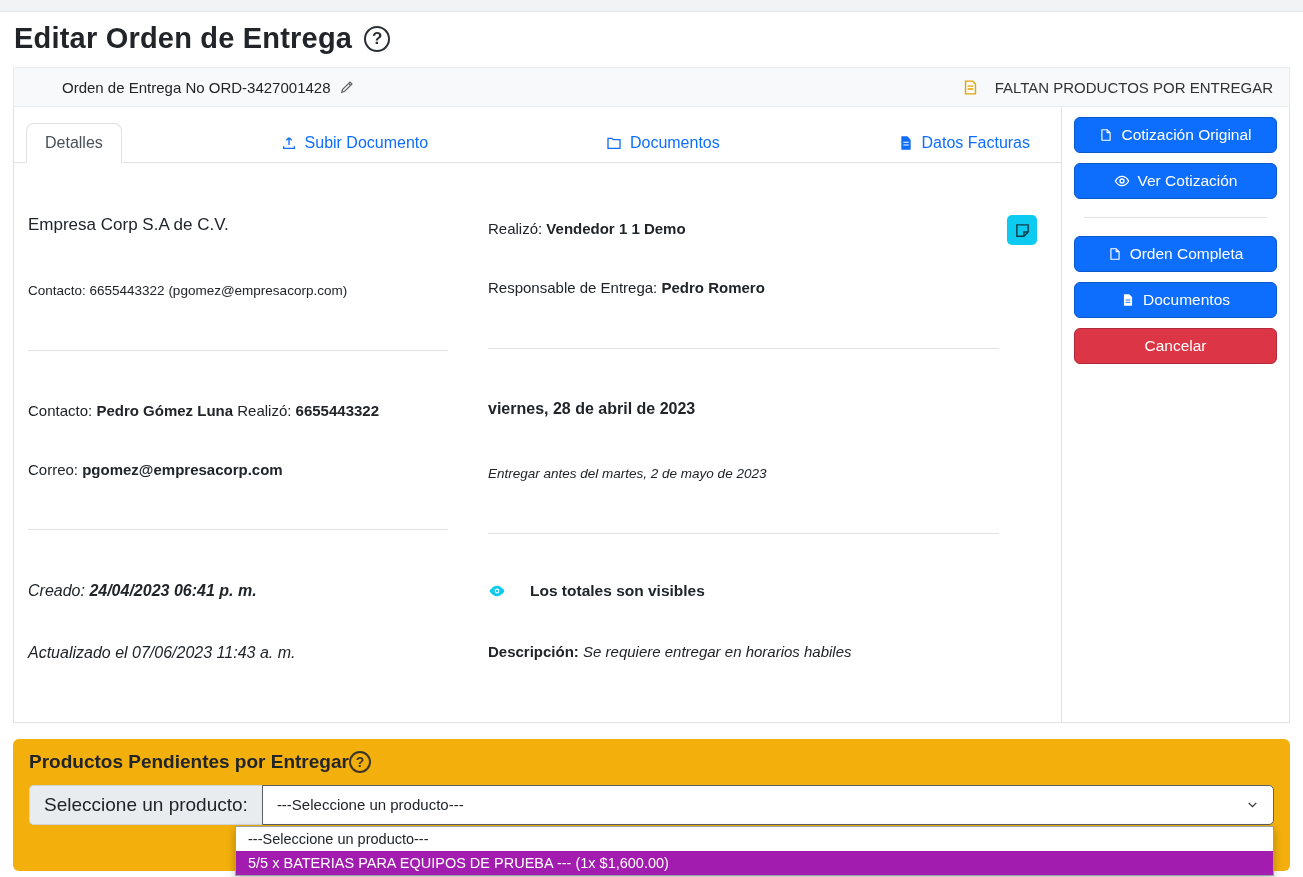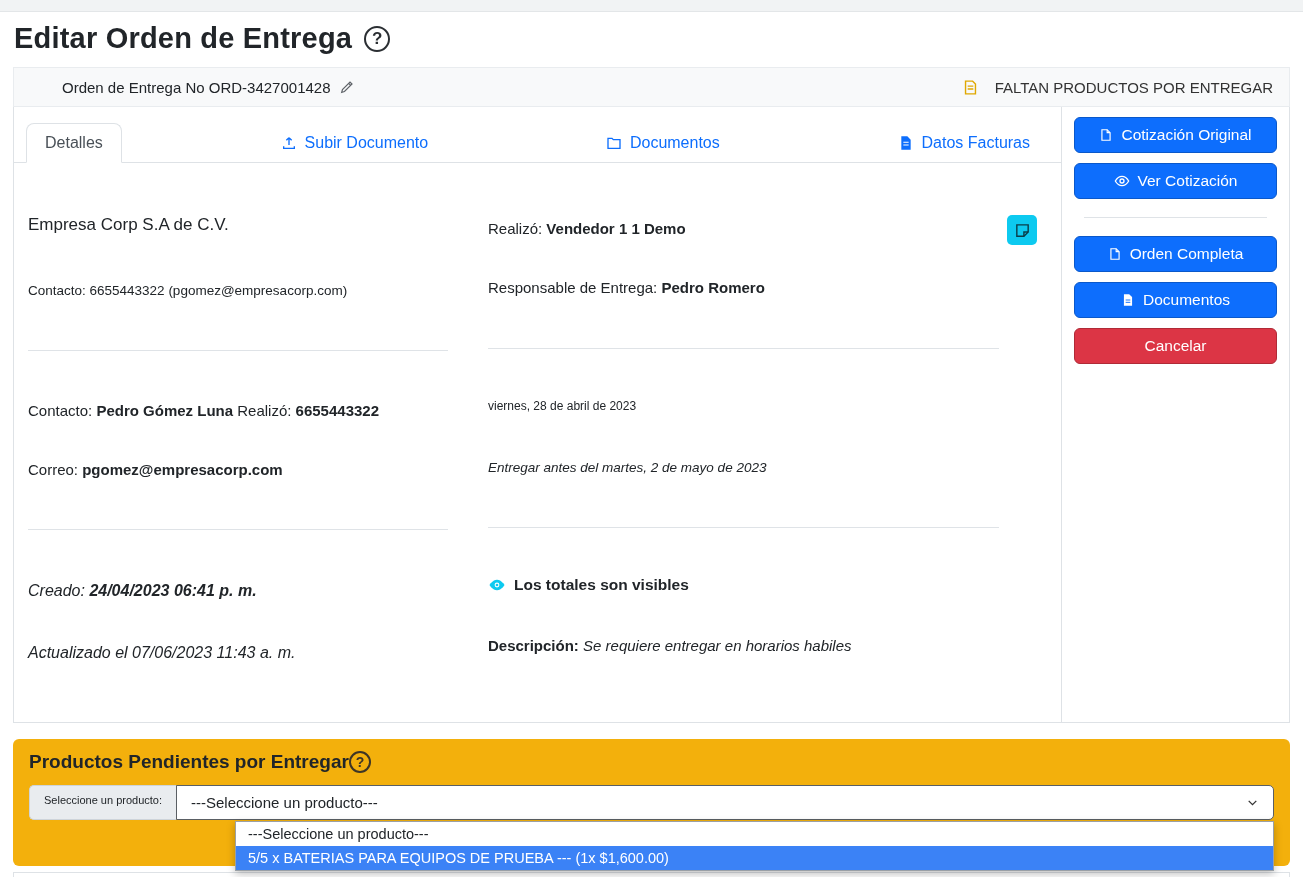--- a/index.html
+++ b/index.html
@@ -27,43 +27,43 @@
   .tab.active { color:#495057; border-color:#dee2e6 #dee2e6 #fff; background:#fff; }
   .content-row { display:flex; padding:16px 10px 20px 14px; white-space:pre-wrap; }
   .col-left { width:430px; padding-right:10px; }
   .col-mid { flex:1; padding:2px 8px 0 30px; }
   .company { font-size:17px; font-weight:400; margin-bottom:10px; }
   .line { font-size:15px; line-height:1.55; }
   .line.sm { font-size:13.5px; }
   .line b { font-weight:700; }
   .muted-it { font-style:italic; font-size:16px; line-height:1.6; }
   hr.div { border:none; border-top:1px solid #dfe3e7; margin:12px 0; }
-  .eye-line { display:flex; align-items:center; gap:8px; font-weight:700; font-size:15.5px; white-space:pre-wrap;}
+  .eye-line { display:flex; align-items:center; gap:24px; font-weight:700; font-size:15.5px; white-space:pre-wrap;}
   .note-col { width:44px; padding-top:0; }
   .note-btn { width:30px; height:30px; background:#0dcaf0; border:none; border-radius:5px;
     display:flex; align-items:center; justify-content:center; cursor:pointer; }
   .sidebar { width:228px; border-left:1px solid #dee2e6; padding:10px 12px 16px; display:flex; flex-direction:column; }
   .btn { display:flex; align-items:center; justify-content:center; gap:8px; width:100%;
     border-radius:6px; border:1px solid #0a58ca; background:#0d6efd; color:#fff;
     font-size:15.5px; font-family:inherit; padding:8px 6px; cursor:pointer; margin-bottom:10px; }
   .btn.danger { background:#dc3545; border-color:#b02a37; }
   .sidebar hr.div { margin:8px 10px 18px; }
 
   .pending-panel { position:relative; margin:16px 13px 0; background:#f3b00c; border-radius:6px;
     padding:12px 16px 46px; }
   .pending-title { display:flex; font-size:19px; font-weight:700; margin-bottom:12px; }
   .input-group { position:relative; display:flex; }
   .ig-label { background:#e9ecef; border:1px solid #ced4da; border-right:none; border-radius:5px 0 0 5px;
-    padding:8px 14px; font-size:11px; white-space:nowrap; }
+    padding:8px 14px; font-size:19px; white-space:nowrap; }
   .ig-select { flex:1; background:#fff; border:1px solid #5a5f64; border-radius:0 5px 5px 0;
     padding:8px 14px; font-size:15px; display:flex; align-items:center; justify-content:space-between; cursor:pointer; }
   .dropdown { position:absolute; top:calc(100% + 1px); left:206px; right:0; z-index:30;
     background:#fff; border:1px solid #9aa0a6; box-shadow:0 3px 8px rgba(0,0,0,.25); }
   .dropdown .opt { font-size:14.5px; padding:4px 12px; cursor:pointer; }
-  .dropdown .opt.hl { background:#3b82f6; color:#fff; }
+  .dropdown .opt.hl { background:#a21caf; color:#fff; }
 
   .sheets-card { margin:6px 13px 0; border:1px solid #dee2e6; background:#fff; height:352px; }
   .sheets-header { display:flex; align-items:center; justify-content:space-between; padding:12px 20px 10px; }
 </style>
 </head>
 <body>
 
 <div class="topstrip"></div>
 
 <div class="page-title-row">
@@ -135,21 +135,21 @@
         <div class="line"><span>Correo: </span><b>pgomez@empresacorp.com</b></div>
         <hr class="div">
         <div class="muted-it"><span>Creado: </span><b>24/04/2023 06:41 p. m.</b></div>
         <div class="muted-it">Actualizado el 07/06/2023 11:43 a. m.</div>
       </div>
 
       <div class="col-mid">
         <div class="line"><span>Realizó: </span><b>Vendedor 1 1 Demo</b></div>
         <div class="line"><span>Responsable de Entrega: </span><b>Pedro Romero</b></div>
         <hr class="div">
-        <div class="line" style="font-weight:400; font-size:12px;">viernes, 28 de abril de 2023</div>
+        <div class="line" style="font-weight:700; font-size:16px;">viernes, 28 de abril de 2023</div>
         <div class="muted-it" style="font-size:13.5px; margin-top:6px;">Entregar antes del martes, 2 de mayo de 2023</div>
         <hr class="div">
         <div class="eye-line">
           <span class="icon" style="color:#0dcaf0;">
             <svg width="18" height="18" viewBox="0 0 24 24" fill="currentColor">
                 <path d="M12 5C6 5 2 12 2 12s4 7 10 7 10-7 10-7-4-7-10-7z"></path>
                 <circle cx="12" cy="12" r="3.2" fill="#fff"></circle>
                 <circle cx="12" cy="12" r="1.8" fill="currentColor"></circle>
               </svg>
           </span>

